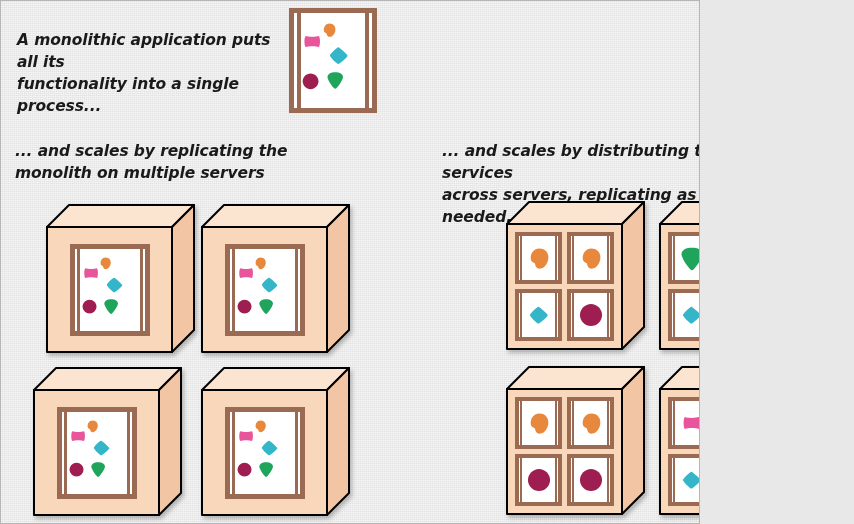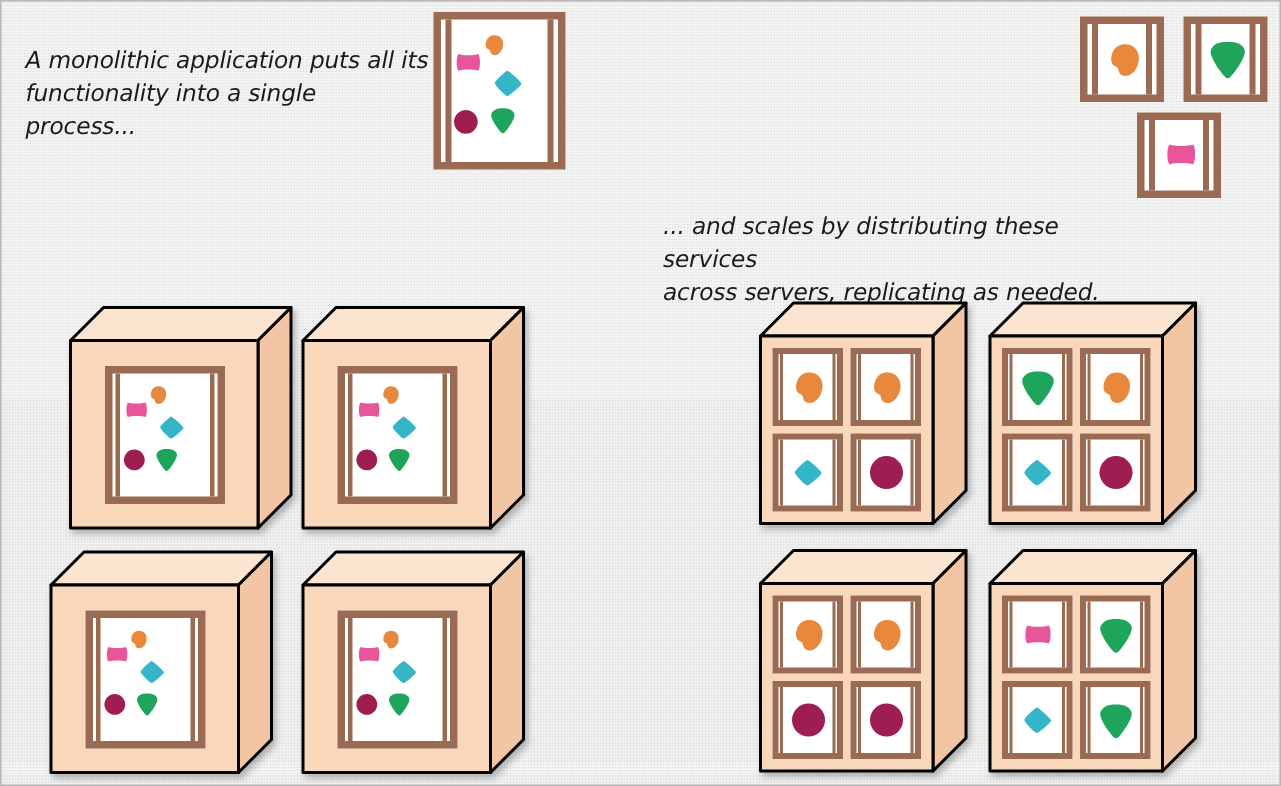--- a/index.html
+++ b/index.html
@@ -4,28 +4,29 @@
 <style>
   html,body{margin:0;padding:0;}
   body{
     width:854px;height:524px;
     background:#e8e8e8;
     font-family:"DejaVu Sans", sans-serif;
     overflow:hidden;
   }
   #stage{
     position:relative;
-    width:854px;height:524px;
+    width:700px;height:524px;
     box-sizing:border-box;
     border:1px solid #b6b6b6;
     background:
       repeating-linear-gradient(0deg, rgba(255,255,255,0.35) 0 1px, rgba(0,0,0,0.012) 1px 2px),
       repeating-linear-gradient(90deg, rgba(255,255,255,0.25) 0 1px, rgba(0,0,0,0.01) 1px 2px),
       #e9e9e9;
     overflow:hidden;
+    font-weight:bold;
   }
 
   .caption{
     position:absolute;
     font-family:"DejaVu Sans", sans-serif;
     font-style:italic;
     font-size:15.5px;
     line-height:22px;
     color:#1a1a1a;
     white-space:pre-line;
@@ -58,20 +59,22 @@
 </style>
 </head>
 <body>
 
 <div id="stage">
 
   <div class="caption" style="left:16px; top:28px; width:270px;">A monolithic application puts all its
 functionality into a single process...</div>
 
 
+  <div class="caption" style="left:14px; top:139px; width:280px;">... and scales by replicating the
+monolith on multiple servers</div>
 
   <div class="caption" style="left:441px; top:139px; width:320px;">... and scales by distributing these services
 across servers, replicating as needed.</div>
 
   <div class="svcbox" id="mono-intro" style="left:288px; top:7px; width:88px; height:105px;">
     <div class="bar l"></div>
     <div class="bar r"></div>
   </div>
 
   <div class="svcbox" id="svc-a" style="left:719px; top:10px; width:56px; height:57px;">

